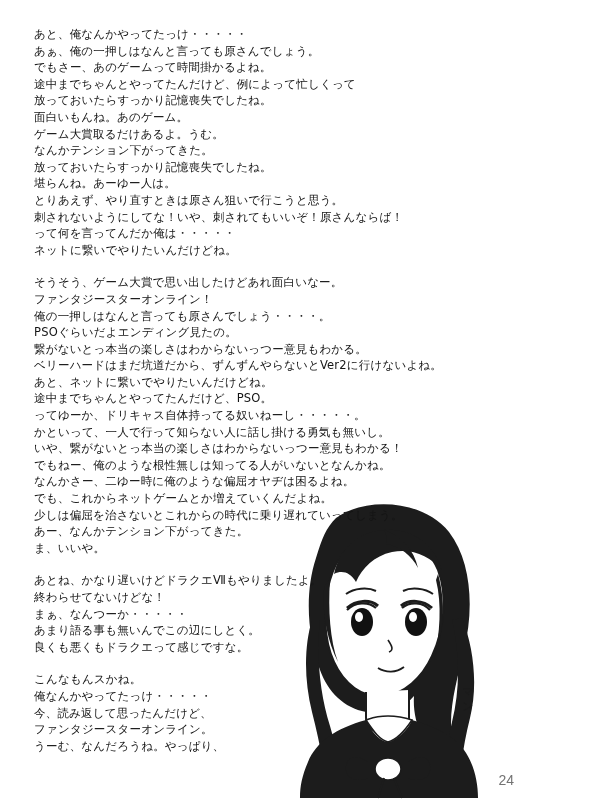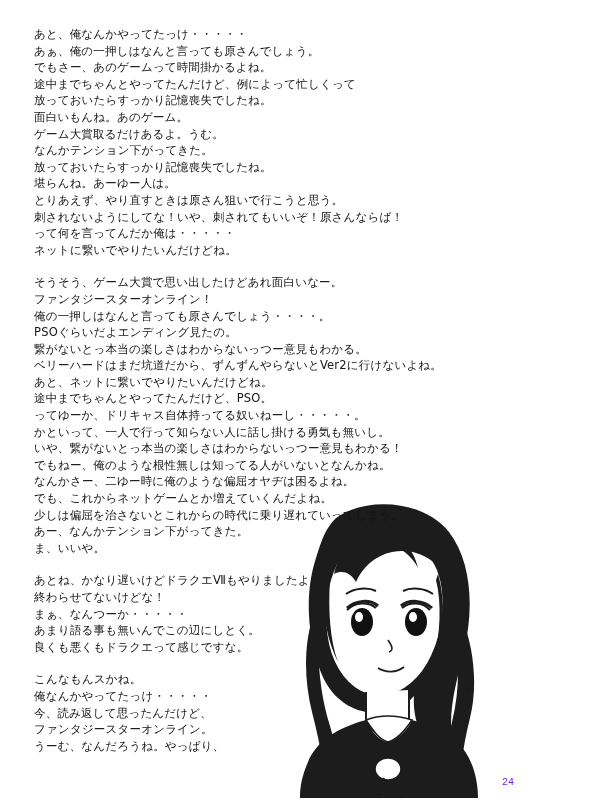--- a/index.html
+++ b/index.html
@@ -51,24 +51,24 @@
     z-index: 1;
     pointer-events: none;
   }
   .illustration svg {
     display: block;
   }
   .page-number {
     position: absolute;
     right: 22px;
     bottom: 12px;
-    font-size: 10px;
-    color: #6d28d9;
+    font-size: 14px;
+    color: #737373;
     z-index: 4;
-    font-family: Liberation Mono, monospace;
+    font-family: Liberation Sans, sans-serif;
   }
   .sfx {
     position: absolute;
     right: 62px;
     bottom: 92px;
     z-index: 4;
     font-size: 11px;
     line-height: 13px;
     color: #1a1a1a;
     writing-mode: vertical-rl;

